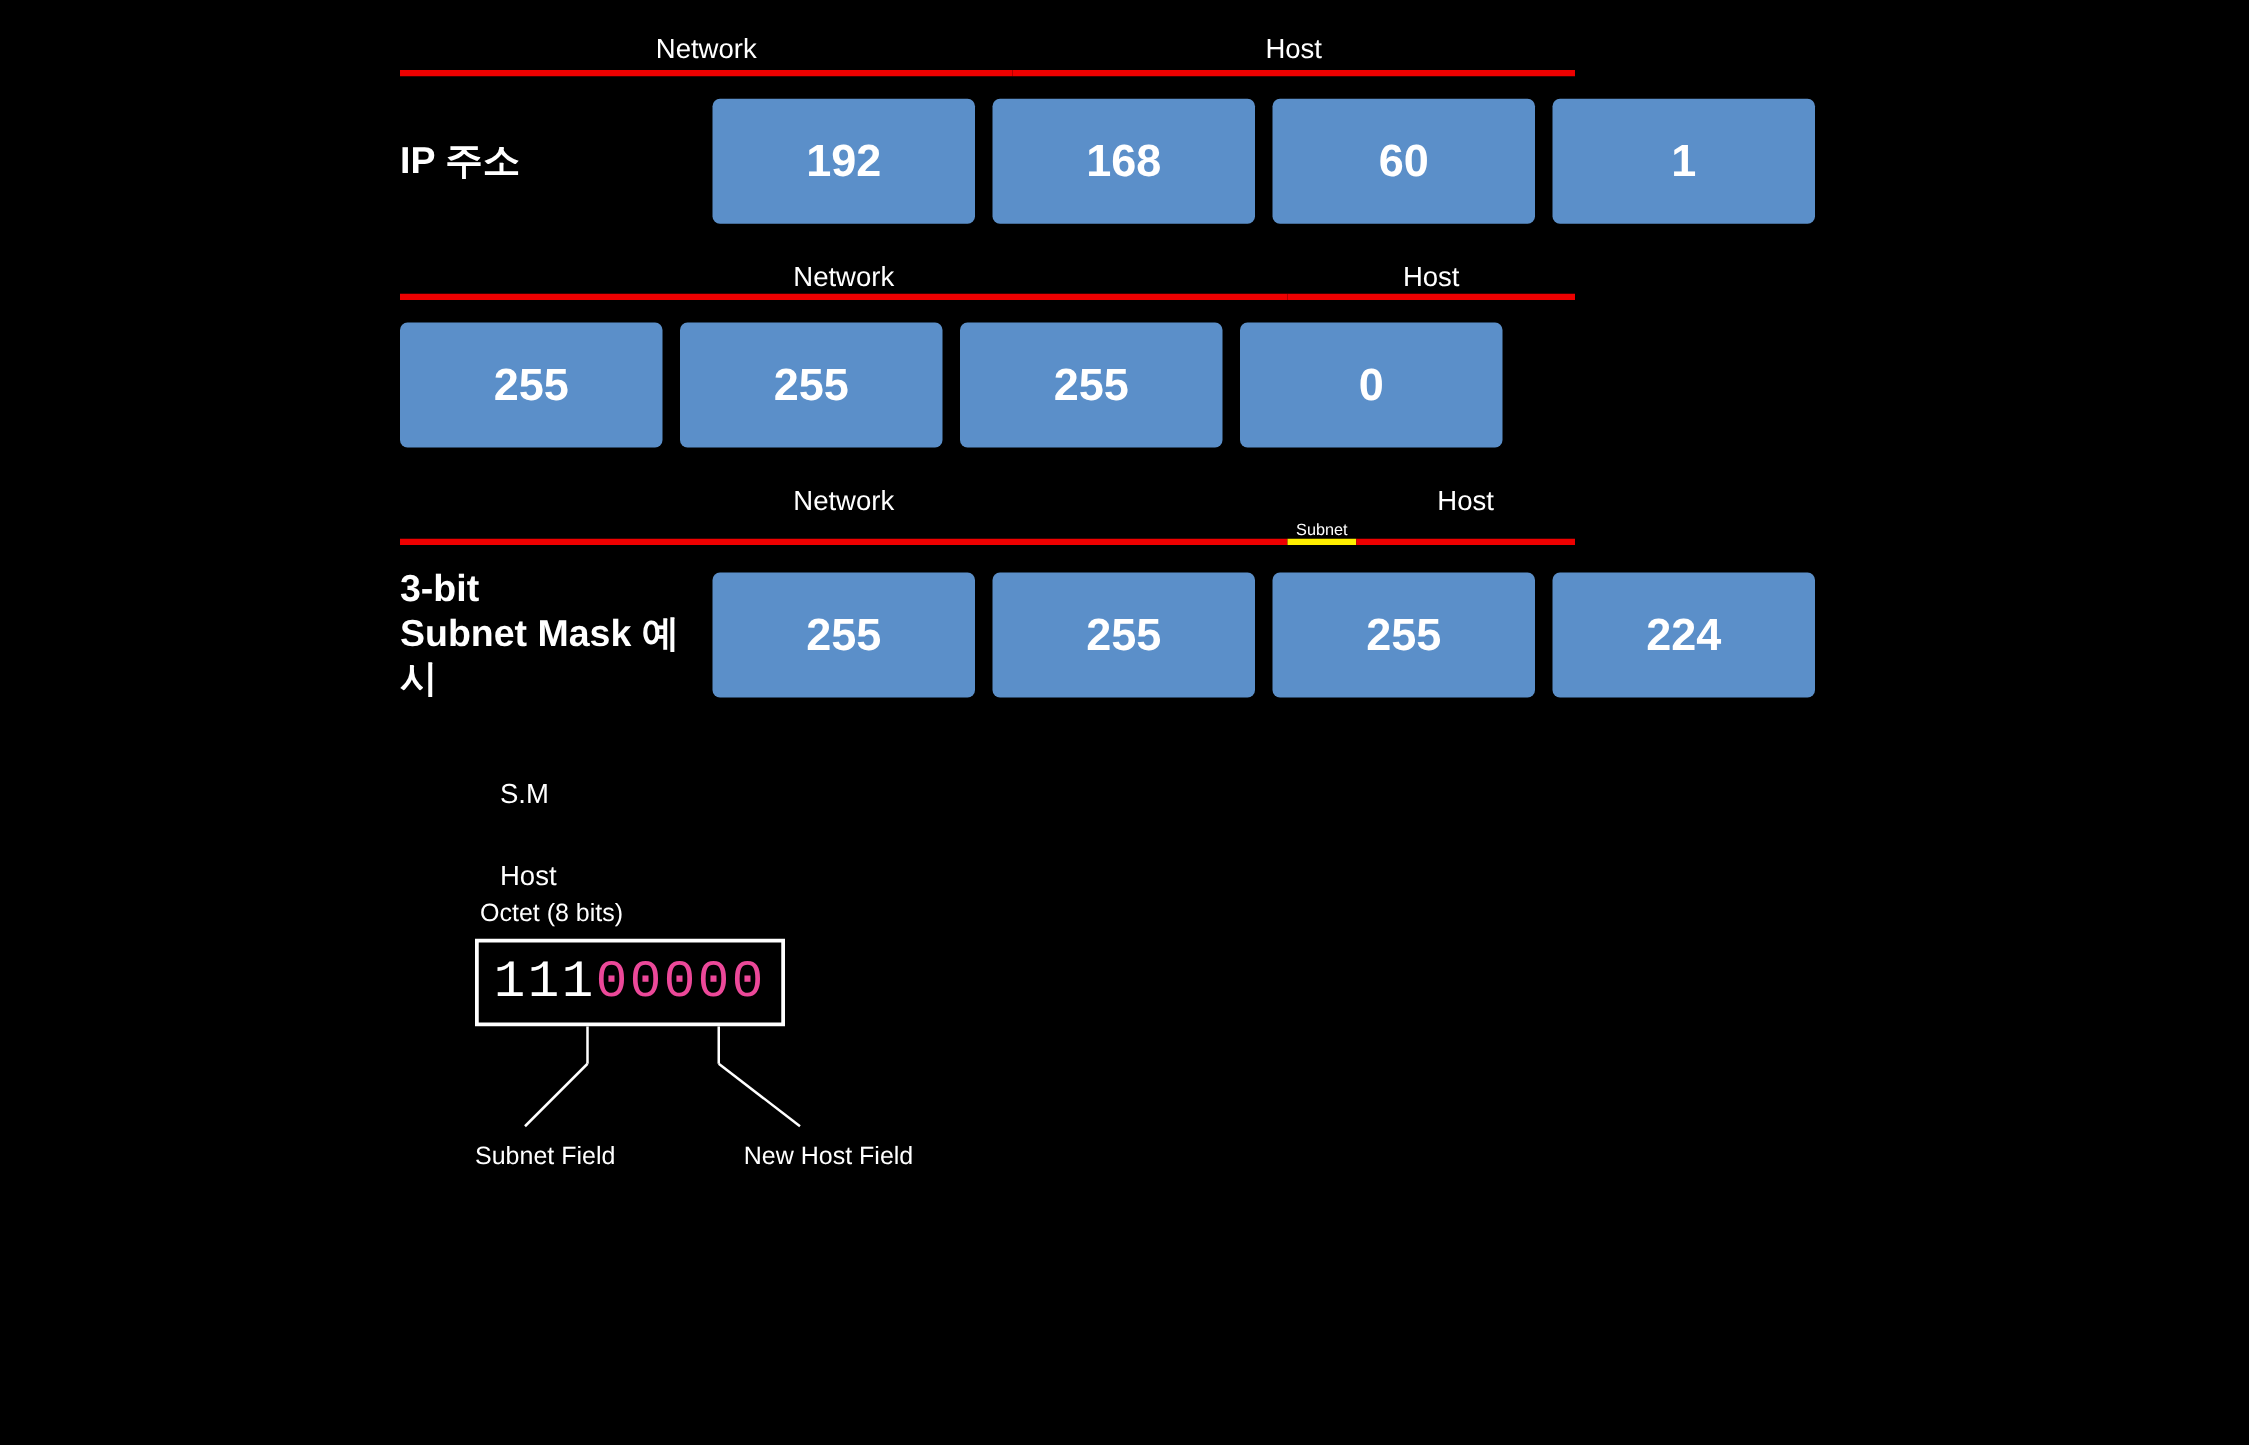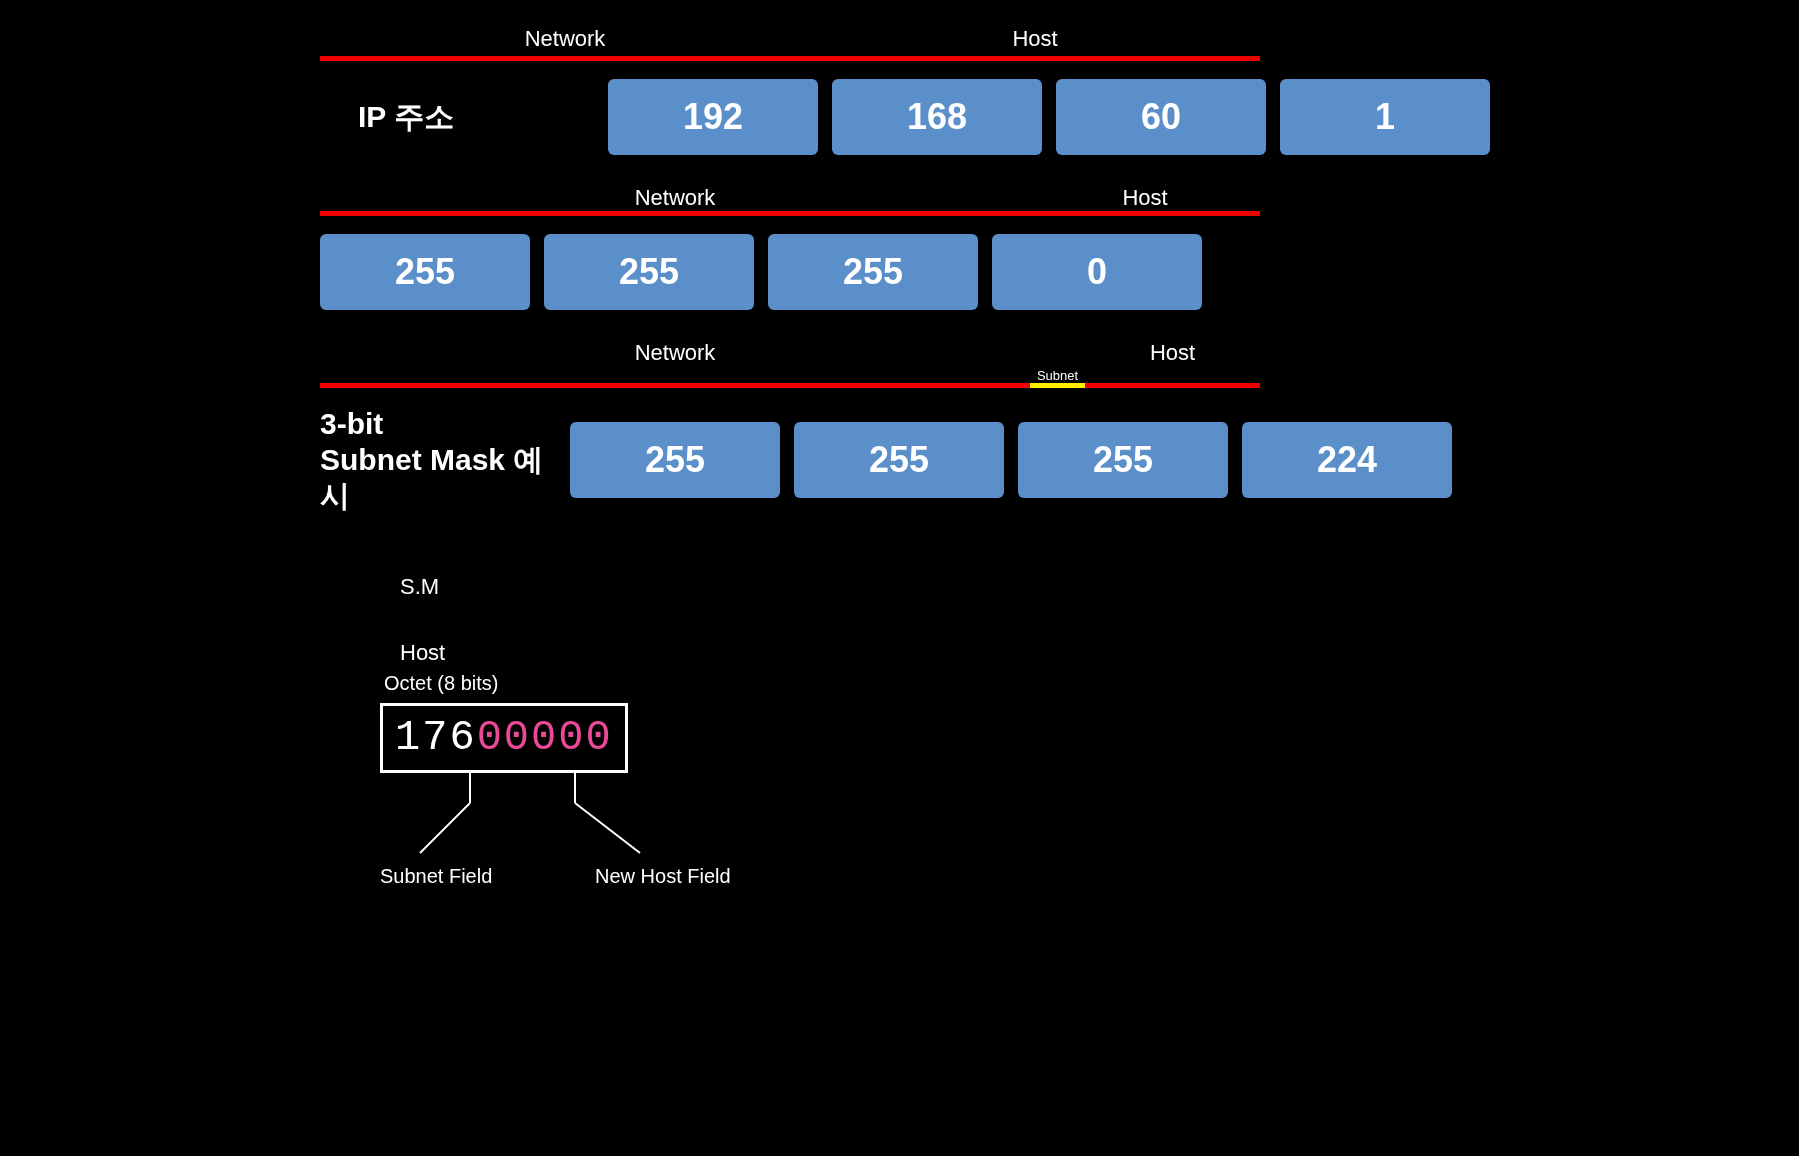--- a/index.html
+++ b/index.html
@@ -81,21 +81,21 @@
       flex-shrink: 0;
     }
 
     .boxes-container {
       display: flex;
       gap: 14px;
     }
 
     .octet-box {
       width: 210px;
-      height: 76px;
+      height: 100px;
       background: #5b8fc9;
       border-radius: 6px;
       display: flex;
       align-items: center;
       justify-content: center;
       font-size: 36px;
       font-weight: bold;
       color: #fff;
     }
 
@@ -247,21 +247,21 @@
       <div class="header-labels">
         <div class="header-label-network">Network</div>
         <div class="header-label-host">Host</div>
       </div>
       <div class="bar-row">
         <div class="bar-network"></div>
         <div class="bar-host"></div>
       </div>
     </div>
 
-    <div class="data-row" style="margin-top:18px;margin-left:38px;">
+    <div class="data-row" style="margin-top:18px;">
       <div class="row-label">IP 주소</div>
       <div class="boxes-container">
         <div class="octet-box">192</div>
         <div class="octet-box">168</div>
         <div class="octet-box">60</div>
         <div class="octet-box">1</div>
       </div>
     </div>
 
     <div>
@@ -319,21 +319,21 @@
       <span>S.M</span>
       <span>Host</span>
     </div>
 
     
     <div class="octet-label">Octet (8 bits)</div>
 
     
     <div class="bits-display-container">
       <div class="bits-box">
-        <span class="bits-ones">176</span>
+        <span class="bits-ones">111</span>
           <span class="bits-zeros">00000</span>
       </div>
     </div>
 
     
     <svg class="annotation-svg" width="480" height="130" viewBox="0 0 480 130">
 
       <line x1="90" y1="0" x2="90" y2="30" stroke="white" stroke-width="2"></line>
       <line x1="90" y1="30" x2="40" y2="80" stroke="white" stroke-width="2"></line>
 

